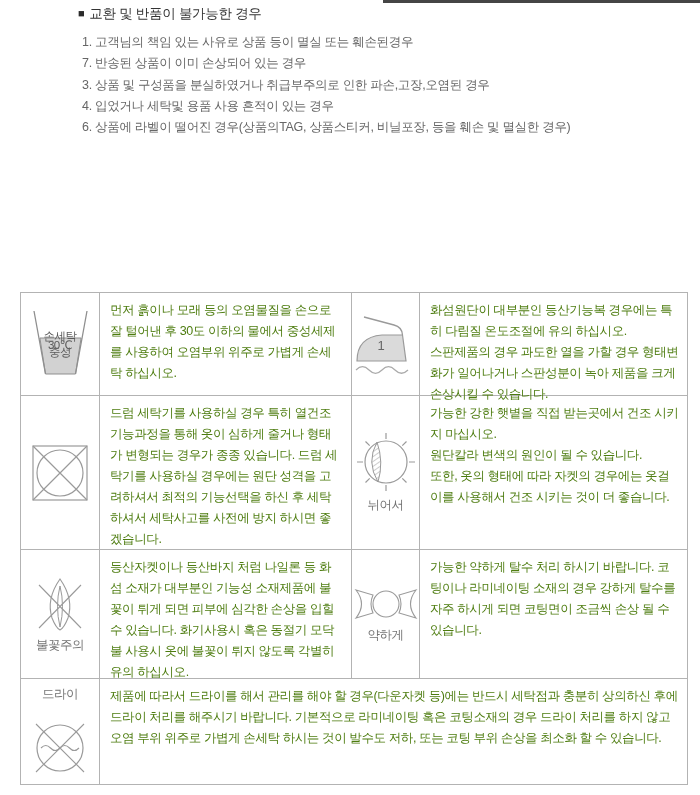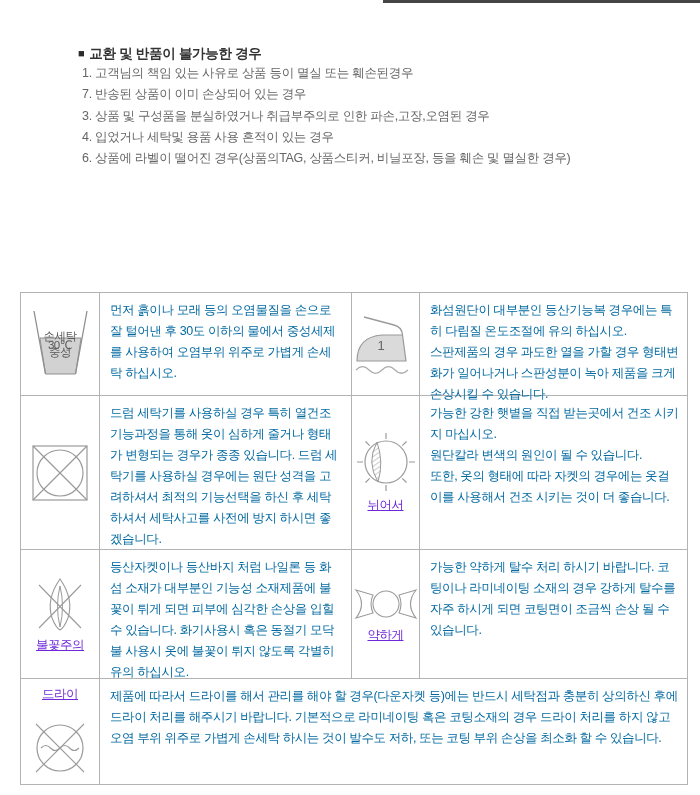--- a/index.html
+++ b/index.html
@@ -6,51 +6,51 @@
   body{
     width:700px;height:795px;position:relative;overflow:hidden;
     font-family:"Liberation Sans","DejaVu Sans",sans-serif;
     -webkit-font-smoothing:antialiased;
   }
   .top-line{position:absolute;left:383px;top:0;width:317px;height:3px;background:#454545;}
 
   
   .notice{position:absolute;left:0;top:5px;width:700px;}
   .notice-title{
-    margin-left:78px;font-size:13.5px;font-weight:bold;color:#333;
-    letter-spacing:-0.3px;line-height:18px;margin-top:40px;
+    margin-left:78px;font-size:13.5px;font-weight:normal;color:#333;
+    letter-spacing:-0.3px;line-height:18px;
   }
   .notice-title .bullet{font-size:11px;margin-right:5px;position:relative;top:-1px;color:#2b2b2b;}
-  .notice-list{margin-left:82px;}
+  .notice-list{margin-left:82px;margin-top:9px;}
   .notice-item{
     font-size:12.5px;color:#666;line-height:21.3px;letter-spacing:-0.3px;
     white-space:nowrap;
   }
 
   
   .care-table{
     position:absolute;left:20px;top:292px;width:666px;
     border:1px solid #b3b3b3;background:#fff;
     display:grid;
     grid-template-columns:79px 252px 68px 267px;
     grid-template-rows:103px 154px 129px 105px;
   }
   .cell{box-sizing:border-box;}
   .b-r{border-right:1px solid #b3b3b3;}
   .b-b{border-bottom:1px solid #b3b3b3;}
   .txt-cell{
     padding:7px 8px 4px 10px;
-    font-size:12.5px;color:#0369a1;line-height:21px;letter-spacing:-0.4px;
+    font-size:12.5px;color:#4d7c0f;line-height:21px;letter-spacing:-0.4px;
     white-space:pre-line;
   }
   .sym-cell{
     display:flex;flex-direction:column;align-items:center;justify-content:center;
   }
   .sym-cell.top{justify-content:flex-start;padding-top:7px;}
-  .sym-label{font-size:12.5px;color:#6d28d9;letter-spacing:-0.5px;margin-top:4px;text-decoration:underline;}
+  .sym-label{font-size:12.5px;color:#737373;letter-spacing:-0.5px;margin-top:4px;}
   .sym-label.above{margin-top:0;margin-bottom:16px;}
   .span-cell{grid-column:2 / 5;}
   svg{display:block;}
 
   
   .tub-wrap{position:relative;width:58px;height:72px;}
   .tub-wrap .t{
     position:absolute;left:0;width:100%;text-align:center;
     font-size:11.5px;color:#5a5a5a;letter-spacing:-0.5px;
   }

